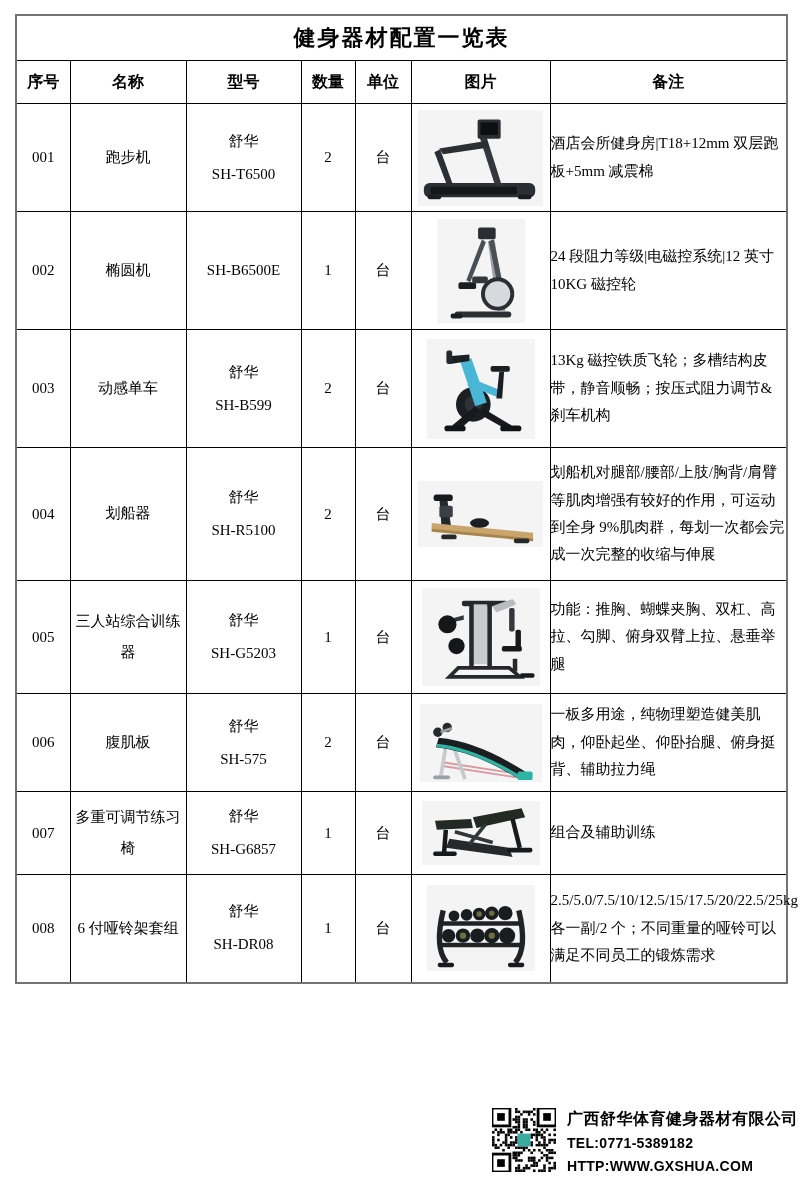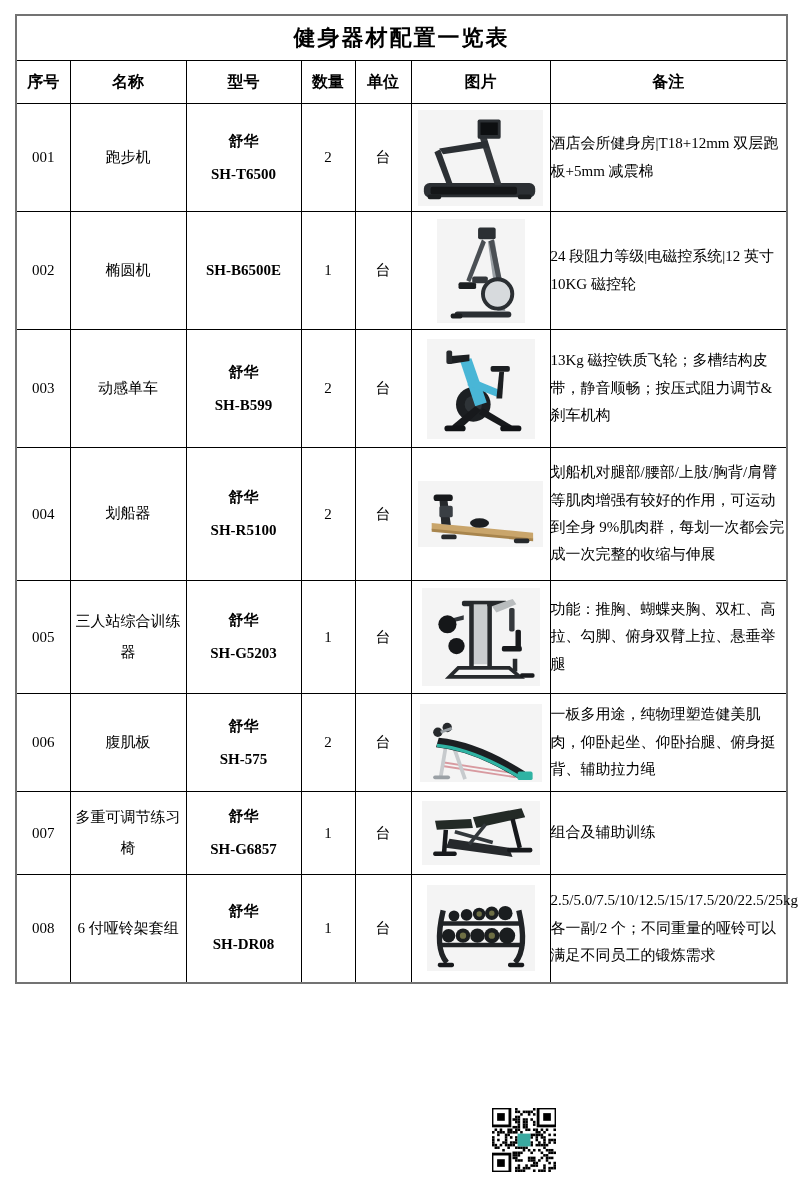--- a/index.html
+++ b/index.html
@@ -9,21 +9,21 @@
   table.doc{position:absolute;left:15px;top:14px;width:771px;border-collapse:collapse;
             table-layout:fixed;border:2px solid #737373;}
   table.doc td{border:1px solid #000;vertical-align:middle;padding:0;}
 
   td.title-cell{height:44px;text-align:center;font-size:22px;font-weight:bold;letter-spacing:2px;}
   tr.hdr td{height:42px;text-align:center;font-size:16px;font-weight:bold;}
 
   td.c-no,td.c-qty,td.c-unit{text-align:center;font-size:15px;}
   td.c-name{text-align:center;font-size:15px;line-height:2.1;padding:0 8px;}
   td.c-model{text-align:center;font-size:15px;line-height:2.2;padding:0 4px;}
-  td.c-model .ln{display:block;font-weight:bold;}
+  td.c-model .ln{display:block;}
   td.c-img{text-align:center;}
   td.c-remark{font-size:15px;line-height:1.83;padding:4px 9px;text-align:left;}
 
   .photo{display:inline-block;background:#f4f4f4;line-height:0;vertical-align:middle;}
 
   td.notes-cell{padding:8px 14px 6px 14px;font-size:15.5px;line-height:2.05;text-align:left;}
   .bold{font-weight:bold;}
   .note-p{margin:0;}
 
   .footer{position:absolute;left:492px;top:1108px;display:flex;align-items:flex-start;gap:11px;
@@ -484,15 +484,20 @@
         <rect x="20" y="24" width="1" height="1" fill="#000"></rect>
         <rect x="22" y="24" width="1" height="1" fill="#000"></rect>
         <rect x="0" y="0" width="7" height="7" fill="none" stroke="#000" stroke-width="1.1"></rect>
         <rect x="2" y="2" width="3" height="3" fill="#000"></rect>
         <rect x="18" y="0" width="7" height="7" fill="none" stroke="#000" stroke-width="1.1"></rect>
         <rect x="20" y="2" width="3" height="3" fill="#000"></rect>
         <rect x="0" y="18" width="7" height="7" fill="none" stroke="#000" stroke-width="1.1"></rect>
         <rect x="2" y="20" width="3" height="3" fill="#000"></rect>
         <rect x="10" y="10" width="5" height="5" fill="#3aa9a0"></rect>
       </svg>
+  <div class="company-block">
+    <div class="company">广西舒华体育健身器材有限公司</div>
+    <div class="tel">TEL:0771-5389182</div>
+    <div class="web">HTTP:WWW.GXSHUA.COM</div>
+  </div>
 </div>
 
 </div>
 
 </body></html>

